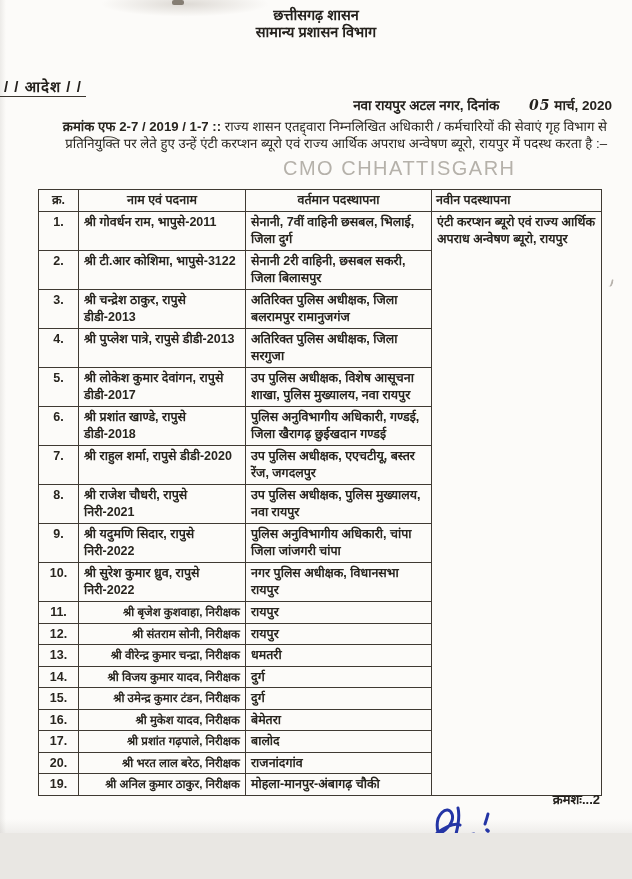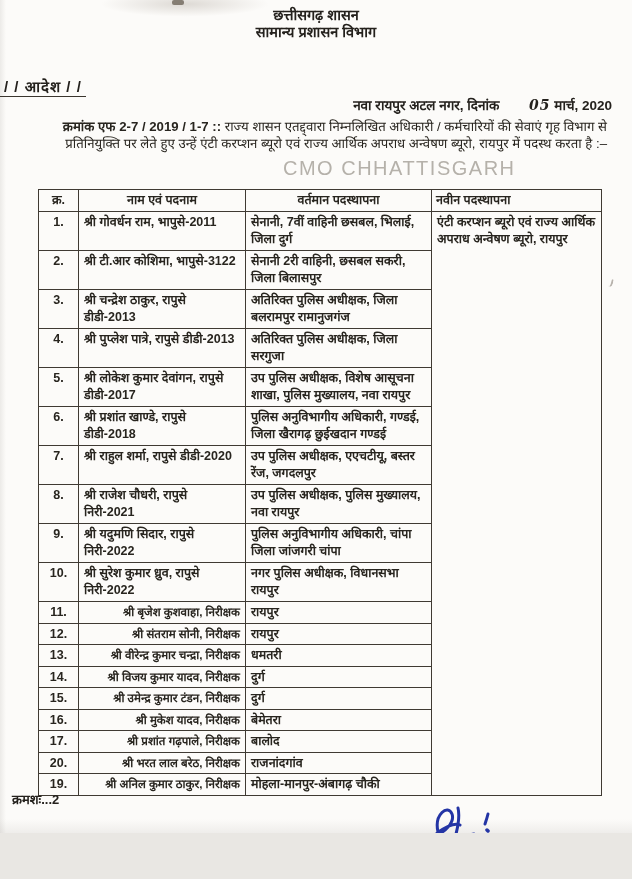--- a/index.html
+++ b/index.html
@@ -47,21 +47,21 @@
     overflow:hidden; word-wrap:break-word;
   }
   table.posting th { font-weight:bold; padding:2px 4px; }
   th.h-sn, td.c-sn { text-align:center; padding-left:6px; }
   th.h-name, th.h-current { text-align:center; }
   th.h-new { text-align:left; }
   td.c-new { vertical-align:middle; font-size:13.5px; font-weight:bold; line-height:19px; padding:4px 8px; }
   tr.compact td.c-name { white-space:nowrap; font-size:11.6px;text-align:right; }
   tr.compact td { line-height:16.5px;margin-left:18px; }
 
-  .continuation { position:absolute; top:790px; left:12px; width:600px; font-weight:bold; font-size:13px; color:#24211d; }
+  .continuation { position:absolute; top:790px; left:0; width:600px; text-align:right; font-weight:bold; font-size:13px; color:#24211d; }
   .letter-ref { position:absolute; top:845px; left:55px; font-size:11.5px; font-weight:bold; color:#3a352e; transform:rotate(-3deg); font-family:"Liberation Serif", serif; }
 
   .signature { position:absolute; top:798px; left:424px; }
 </style>
 </head>
 <body>
 
 <div class="page">
 
   <div class="scan-dash"></div>

